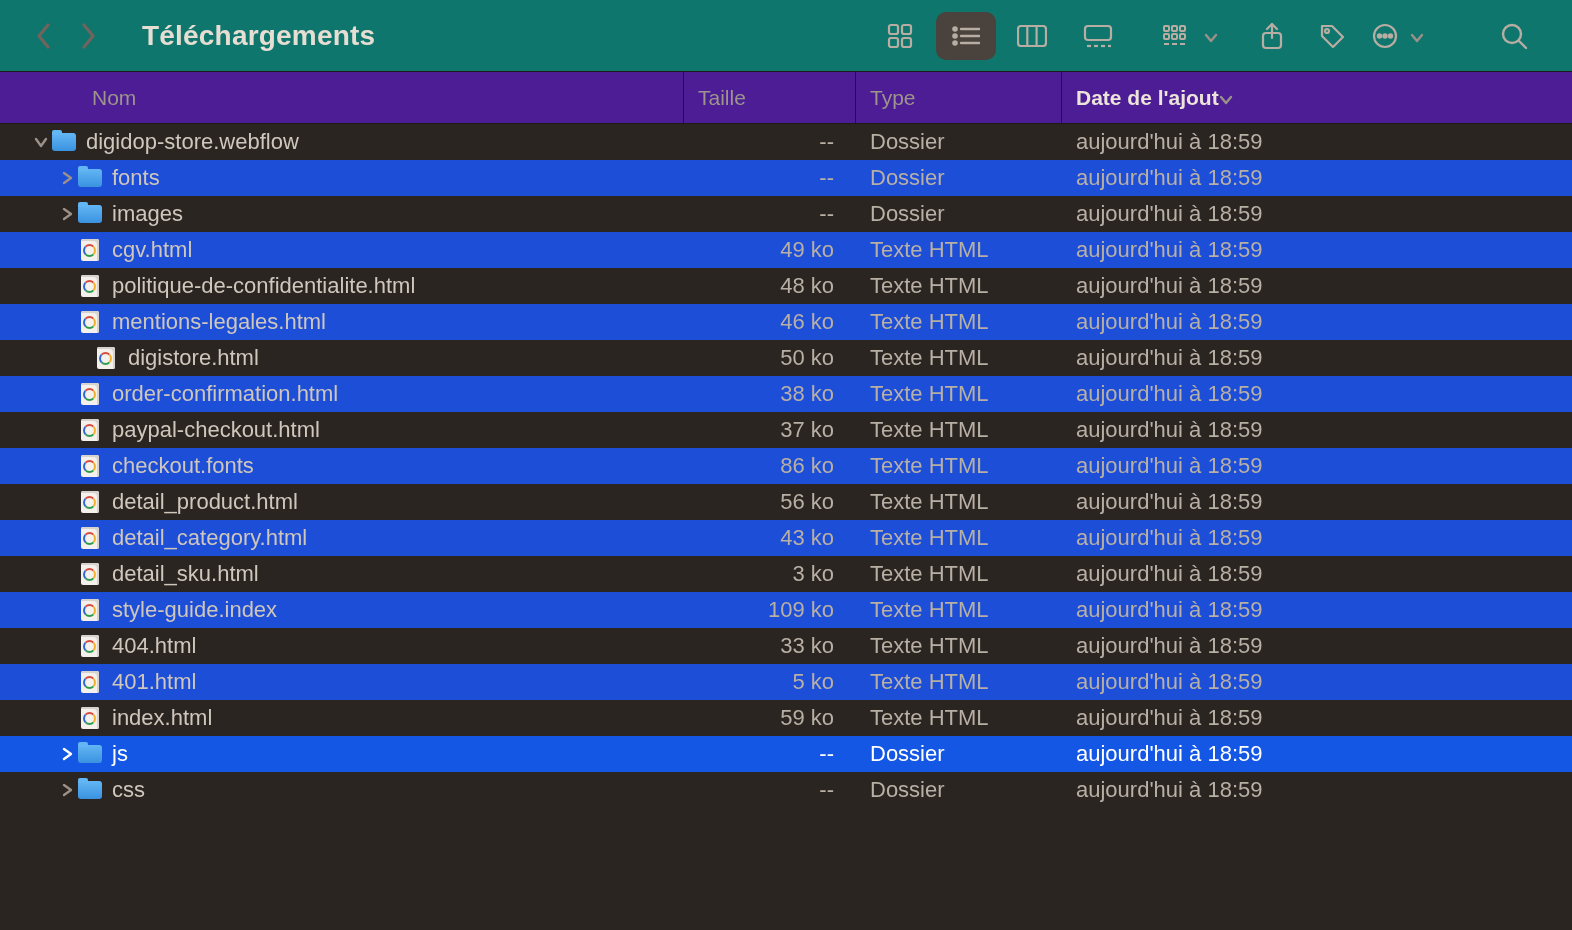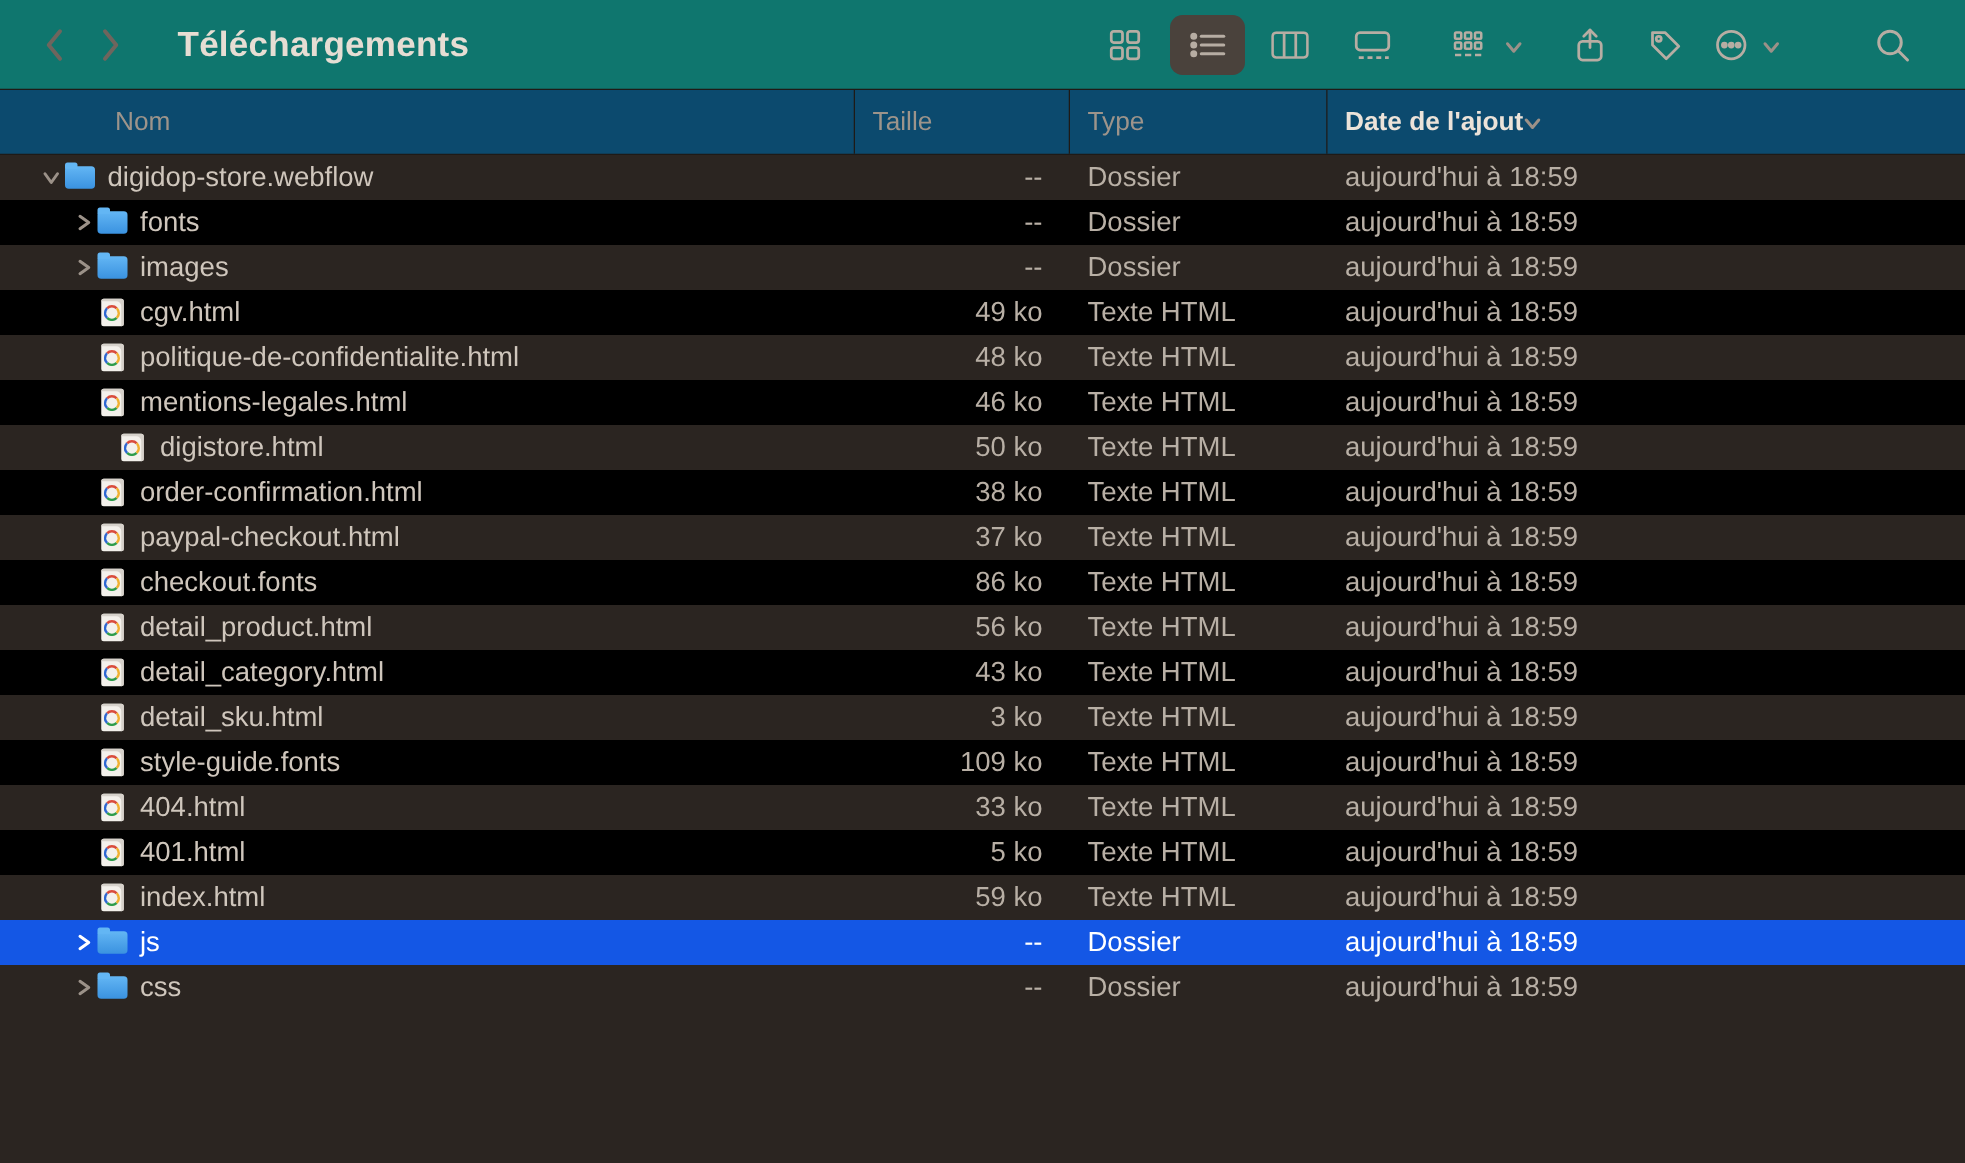--- a/index.html
+++ b/index.html
@@ -53,42 +53,42 @@
   .tool-btn.active { background: #4a423c; }
   .tool-btn svg { display: block; }
   .tool-sep { width: 24px; }
   .chev-mini { margin-left: -4px; color:#9b9188; }
 
   
   .header-row {
     height: 52px;
     display: flex;
     align-items: center;
-    background: #0c4a6e;
+    background: #4c1d95;
     border-bottom: 1px solid #1e1a17;
     font-size: 21px;
     color: #9d948b;
   }
   .hcol { display: flex; align-items: center; height: 100%; padding: 0 14px; }
   .col-name   { width: 684px; padding-left: 92px; border-right: 1px solid #1e1a17; }
   .col-taille { width: 172px; justify-content: flex-start; border-right: 1px solid #1e1a17; }
   .col-type   { width: 206px; border-right: 1px solid #1e1a17; }
   .col-date   { flex: 1; font-weight: 700; color: #ece3d9; display:flex; justify-content:flex-start; }
   .sort-chev  { color:#9b9188; margin-right:6px; }
 
   
   .file-list { }
   .row {
     height: 36px;
     display: flex;
     align-items: center;
     font-size: 22px;
     color: #cfc6bc;
   }
-  .row.alt   { background: #000000; }
+  .row.alt   { background: #1d4ed8; }
   .row.sel   { background: #1457e5; color: #ffffff; }
   .row.sel .cell-type, .row.sel .cell-date { color: #ffffff; }
 
   .cell-name   { width: 684px; display:flex; align-items:center; height:100%; overflow:hidden; white-space:nowrap; }
   .cell-taille { width: 172px; text-align: right; padding-right: 22px; color:#b8afa5; }
   .cell-type   { width: 206px; padding-left: 14px; color:#b8afa5; }
   .cell-date   { flex: 1; padding-left: 14px; color:#b8afa5; }
 
   .row.sel .cell-taille { color:#ffffff; }
 
@@ -451,21 +451,21 @@
       <div class="cell-taille">3 ko</div>
       <div class="cell-type">Texte HTML</div>
       <div class="cell-date">aujourd'hui à 18:59</div>
     </div>
     <div class="row alt">
       <div class="cell-name" style="padding-left: 58px;">
         <span class="disclosure"></span>
         <span class="icon-slot">
           <span class="html-ic"></span>
         </span>
-        <span class="fname">style-guide.fonts</span>
+        <span class="fname">style-guide.index</span>
       </div>
       <div class="cell-taille">109 ko</div>
       <div class="cell-type">Texte HTML</div>
       <div class="cell-date">aujourd'hui à 18:59</div>
     </div>
     <div class="row">
       <div class="cell-name" style="padding-left: 58px;">
         <span class="disclosure"></span>
         <span class="icon-slot">
           <span class="html-ic"></span>

